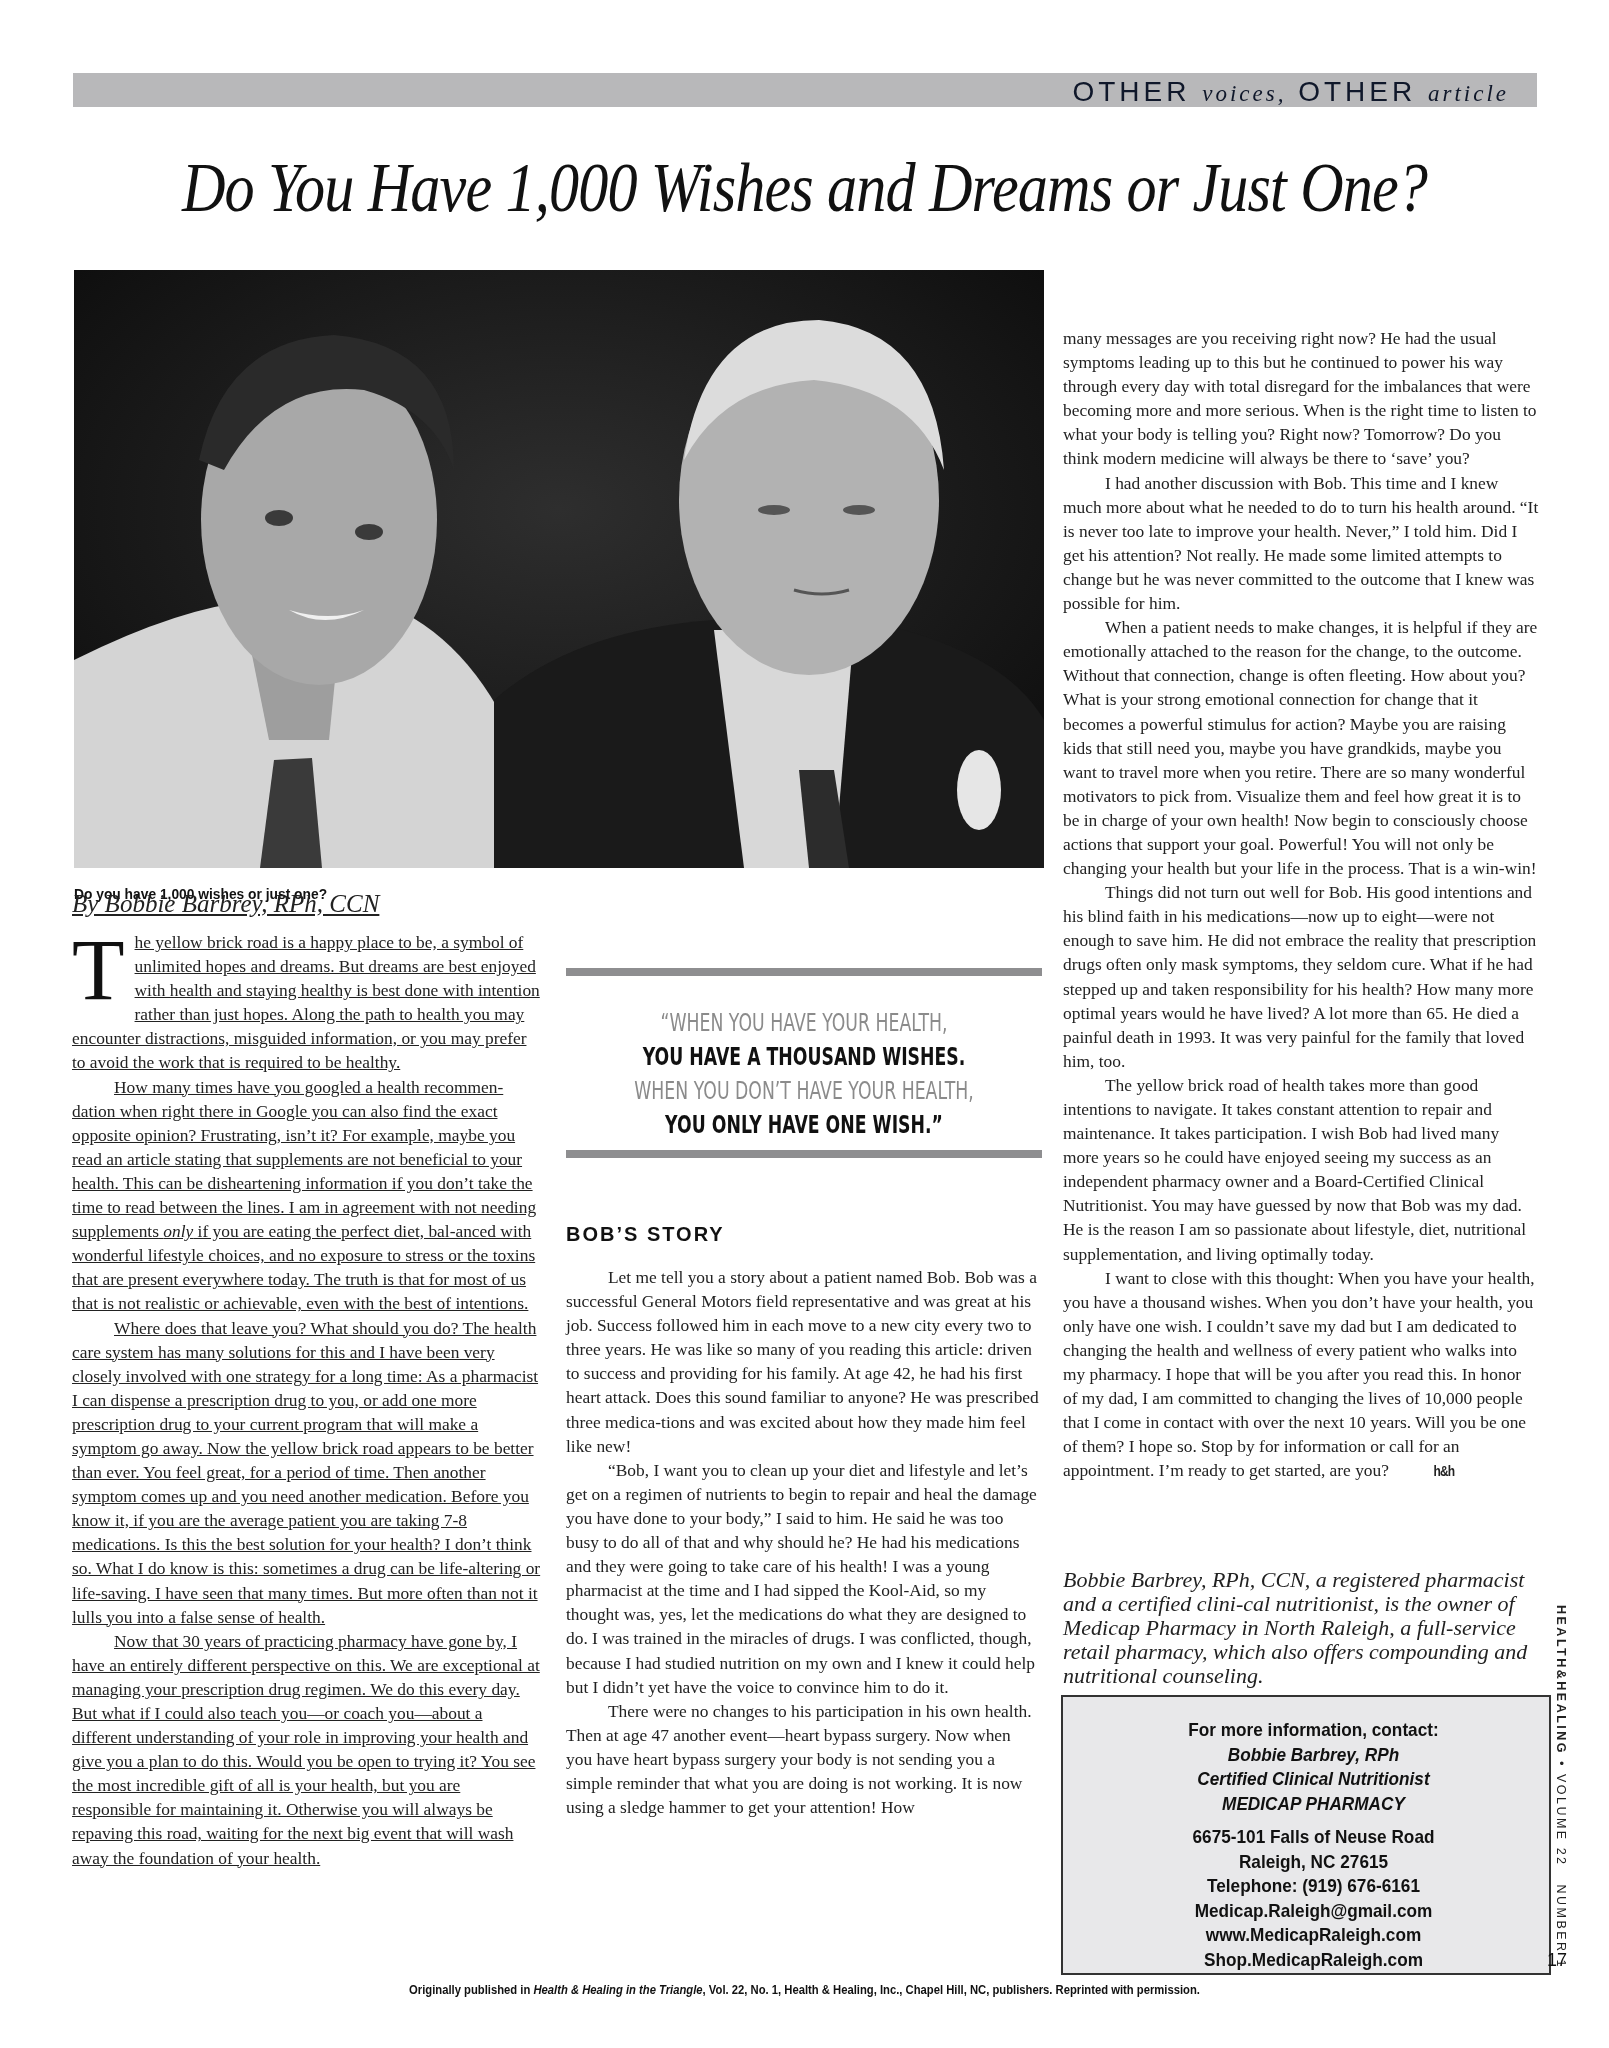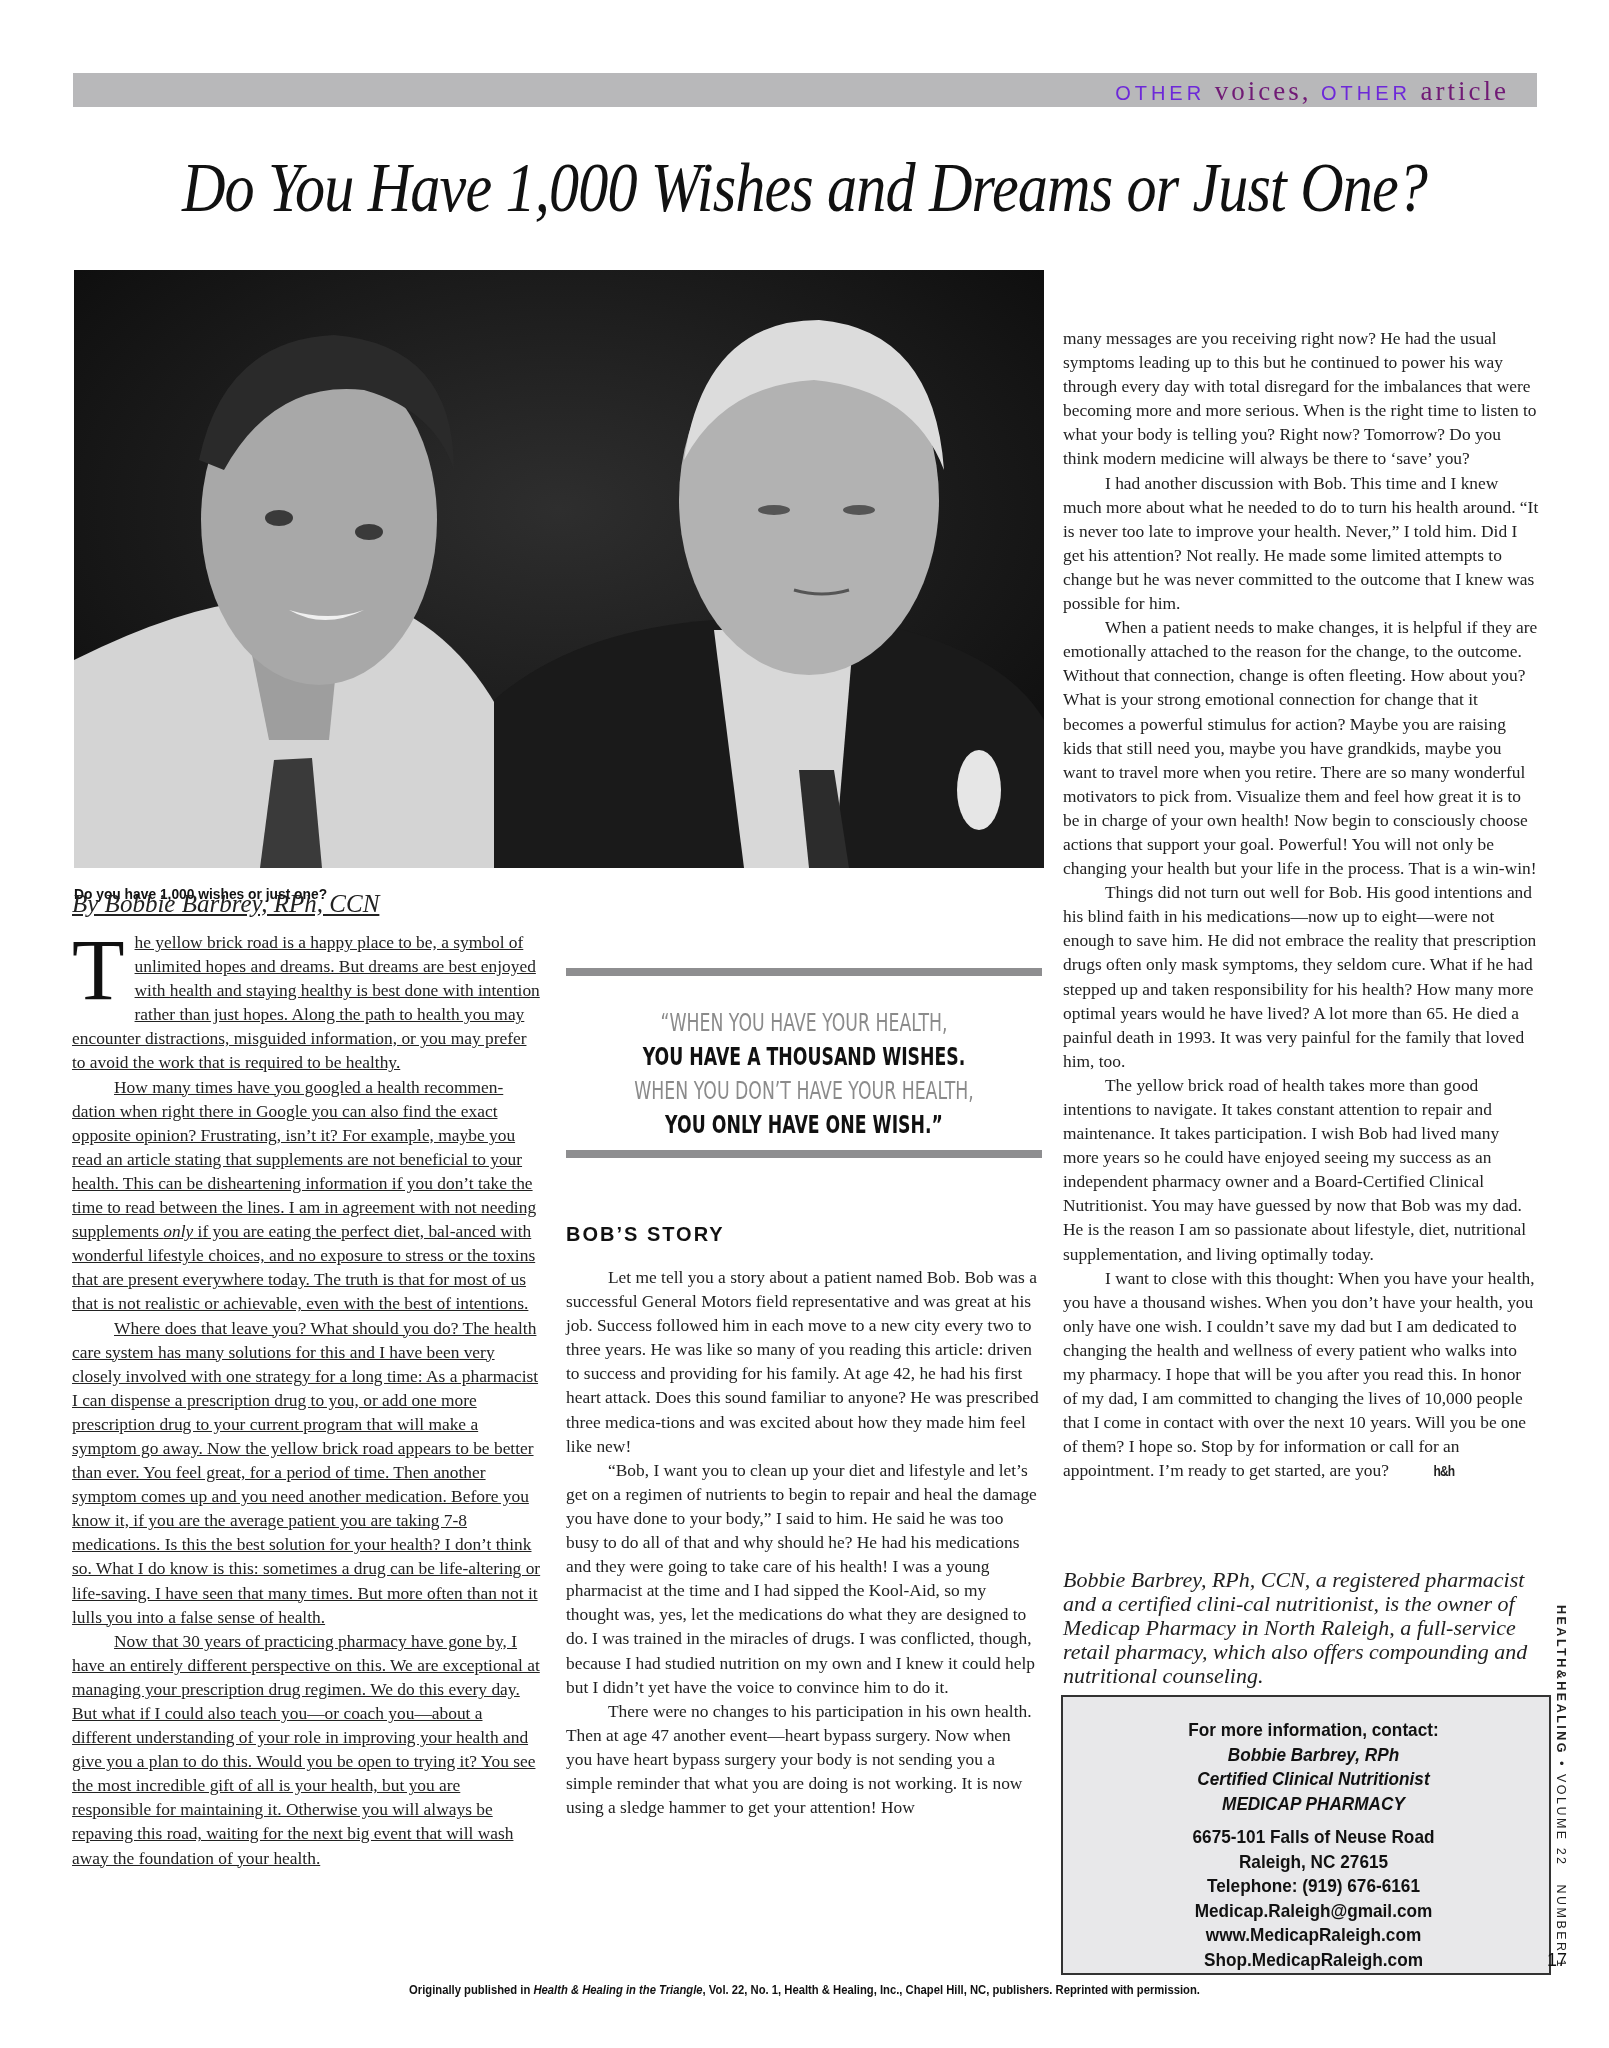--- a/index.html
+++ b/index.html
@@ -2,22 +2,22 @@
 <html><head>
 <meta charset="utf-8">
 <style>
   html, body { margin:0; padding:0; background:#ffffff; }
   body { width:1609px; height:2048px; position:relative; overflow:hidden; color:#1a1a1a;
          font-family:"Liberation Serif", "DejaVu Serif", serif; }
 
   
   .topband { position:absolute; left:73px; top:73px; width:1464px; height:34px; background:#b8b8ba; }
   .topband .label { position:absolute; right:28px; top:3px; font-size:25px; letter-spacing:3px; white-space:nowrap; }
-  .topband .caps { font-family:"Liberation Sans", "DejaVu Sans", sans-serif; color:#6d28d9; letter-spacing:4px; font-size:20px; }
-  .topband .ital { font-family:"Liberation Serif", serif; color:#701a75; font-size:27px; letter-spacing:3px; }
+  .topband .caps { font-family:"Liberation Sans", "DejaVu Sans", sans-serif; color:#0f172a; letter-spacing:4px; font-size:28px; }
+  .topband .ital { font-family:"Liberation Serif", serif; font-style:italic; color:#0f172a; font-size:23px; letter-spacing:3px; }
 
   
   .headline { position:absolute; left:0; top:143px; width:1609px; text-align:center; font-style:italic;
               font-size:70px; line-height:90px; color:#111; transform:scaleX(0.86); transform-origin:center; letter-spacing:-1px; }
 
   
   .photo { position:absolute; left:74px; top:270px; width:970px; height:598px; background:#1c1c1c; overflow:hidden; }
   .photo svg { display:block; }
 
   .photo-caption { position:absolute; left:74px; top:885px; font-family:"Liberation Sans", sans-serif; font-weight:bold;

